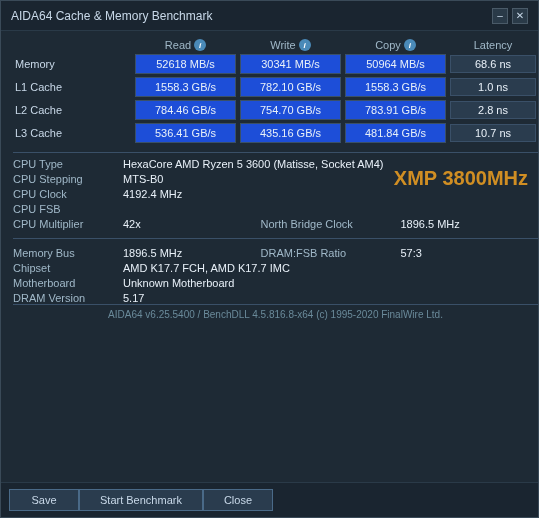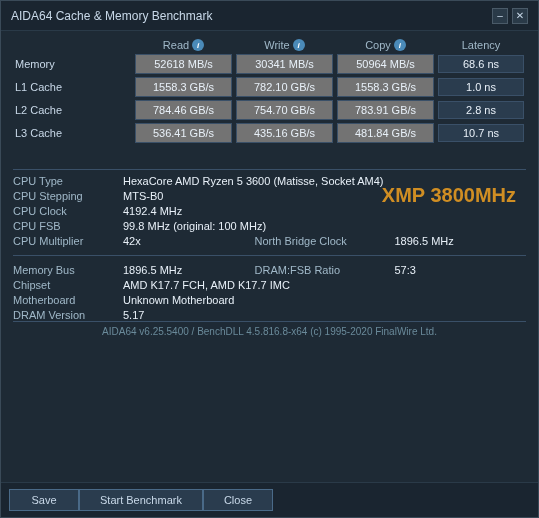--- a/index.html
+++ b/index.html
@@ -48,28 +48,28 @@
       color: #c8d8e8;
       font-size: 10px;
       display: flex;
       align-items: center;
       justify-content: center;
       cursor: pointer;
       line-height: 1;
     }
     .content {
       flex: 1;
-      padding: 8px 12px 4px 12px;
+      padding: 8px 0 4px 12px;
       display: flex;
       flex-direction: column;
       gap: 0;
       overflow: hidden;
     }
     .table-section {
-      margin-bottom: 18px;
+      margin-bottom: 1px;
     }
     .table-header {
       display: grid;
       grid-template-columns: 120px 1fr 1fr 1fr 90px;
       margin-bottom: 3px;
     }
     .table-header .col-head {
       text-align: center;
       color: #a0b8c8;
       font-size: 11px;
@@ -99,21 +99,21 @@
       grid-template-columns: 120px 1fr 1fr 1fr 90px;
       margin-bottom: 3px;
       align-items: center;
     }
     .row-label {
       color: #c8d8e8;
       font-size: 11px;
       padding-left: 2px;
     }
     .data-cell {
-      background: #737373;
+      background: #1d4ed8;
       border: 1px solid #3a5068;
       padding: 2px 6px;
       text-align: center;
       color: #e8f0f8;
       font-size: 11px;
       margin: 0 2px;
       height: 20px;
       display: flex;
       align-items: center;
       justify-content: center;
@@ -279,21 +279,20 @@
       <div class="info-row">
         <span class="info-label">CPU Stepping</span>
         <span class="info-value">MTS-B0</span>
       </div>
       <div class="info-row">
         <span class="info-label">CPU Clock</span>
         <span class="info-value">4192.4 MHz</span>
       </div>
       <div class="info-row">
         <span class="info-label">CPU FSB</span>
-        <span class="info-value">99.8 MHz  (original: 100 MHz)</span>
       </div>
       <div class="info-row-double">
         <span class="info-label">CPU Multiplier</span>
         <span class="info-value">42x</span>
         <span class="info-label">North Bridge Clock</span>
         <span class="info-value">1896.5 MHz</span>
       </div>
 
       <div class="divider"></div>
 

